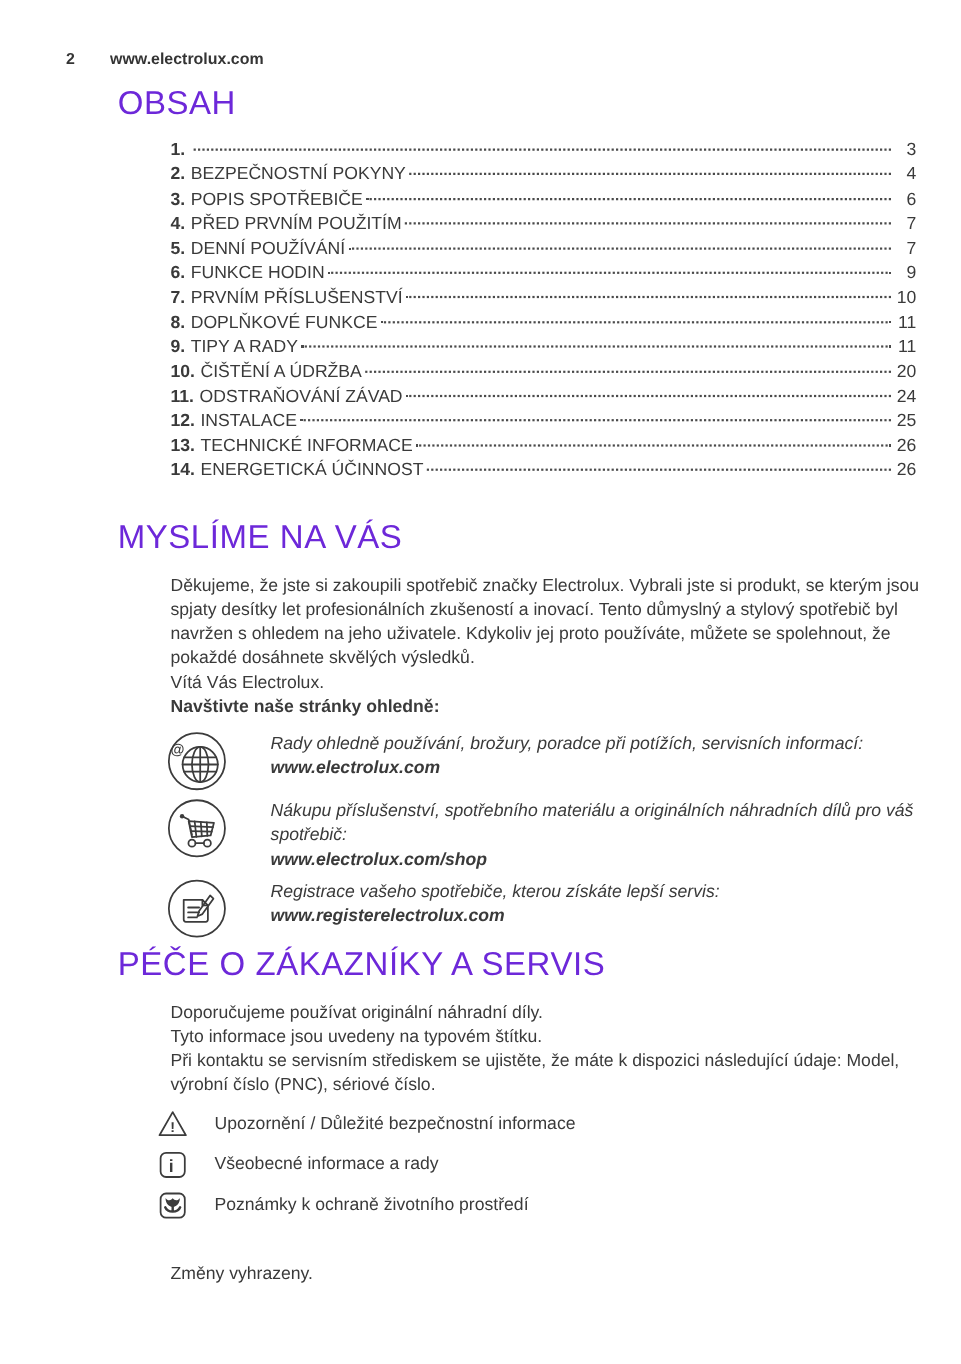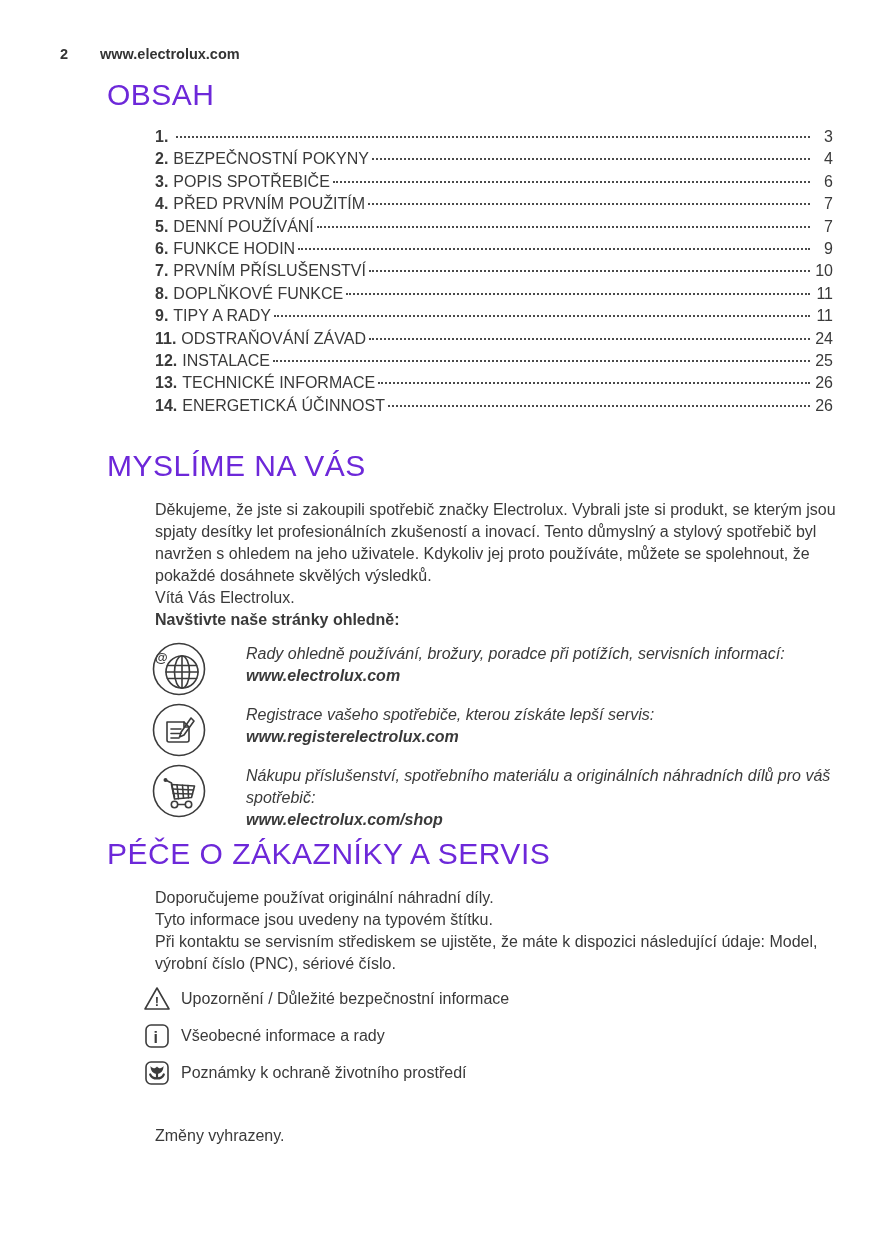--- a/index.html
+++ b/index.html
@@ -38,21 +38,21 @@
   
   .linkrows{margin:10px 0 0 151px;width:700px;}
   .link-row{display:flex;align-items:flex-start;margin-bottom:5px;}
   .link-icon{width:56px;height:56px;flex:0 0 56px;margin-right:39px;}
   .link-text{font-size:16px;line-height:22px;padding-top:2px;}
   .link-text p{margin:0;font-style:italic;}
   
   .legend{margin:10px 0 0 142px;}
   .legend-row{display:flex;align-items:center;margin-bottom:9px;}
   .legend-icon{width:30px;height:28px;flex:0 0 30px;margin-right:9px;}
-  .legend-text{font-size:16px;color:#3a3a3a;}
+  .legend-text{font-size:16px;color:#3a3a3a;margin-left:14px;}
   .footer-note{margin:40px 0 0 155px;font-size:16px;color:#3a3a3a;}
   svg{display:block;}
   .stroke-thin{fill:none;stroke:#3c3c3c;stroke-width:1.6;stroke-linecap:round;stroke-linejoin:round;}
   .fillglyph{fill:#3c3c3c;stroke:none;}
   .icontext{font-family:"Liberation Sans",sans-serif;fill:#3c3c3c;}
 </style>
 </head>
 <body>
 
 <div class="page">
@@ -110,20 +110,26 @@
         <span class="toc-num">8.</span>
         <span class="toc-title">DOPLŇKOVÉ FUNKCE</span>
         <span class="toc-leader"></span>
         <span class="toc-page">11</span>
       </div>
     <div class="toc-row">
         <span class="toc-num">9.</span>
         <span class="toc-title">TIPY A RADY</span>
         <span class="toc-leader"></span>
         <span class="toc-page">11</span>
+      </div>
+    <div class="toc-row">
+        <span class="toc-num">10.</span>
+        <span class="toc-title">ČIŠTĚNÍ A ÚDRŽBA</span>
+        <span class="toc-leader"></span>
+        <span class="toc-page">20</span>
       </div>
     <div class="toc-row">
         <span class="toc-num">11.</span>
         <span class="toc-title">ODSTRAŇOVÁNÍ ZÁVAD</span>
         <span class="toc-leader"></span>
         <span class="toc-page">24</span>
       </div>
     <div class="toc-row">
         <span class="toc-num">12.</span>
         <span class="toc-title">INSTALACE</span>
@@ -163,38 +169,20 @@
           <line class="stroke-thin" x1="31" y1="15" x2="31" y2="47"></line>
           <line class="stroke-thin" x1="16.5" y1="24.5" x2="45.5" y2="24.5"></line>
           <line class="stroke-thin" x1="15" y1="31" x2="47" y2="31"></line>
           <line class="stroke-thin" x1="16.5" y1="37.5" x2="45.5" y2="37.5"></line>
           <text class="icontext" x="4" y="21" font-size="13" font-weight="bold">@</text>
         </svg>
       </span>
       <span class="link-text">
         <p>Rady ohledně používání, brožury, poradce při potížích, servisních informací:</p>
         <p class="bold">www.electrolux.com</p>
-      </span>
-    </div>
-
-    <div class="link-row">
-      <span class="link-icon">
-        <svg width="56" height="56" viewBox="0 0 56 56">
-          <circle class="stroke-thin" cx="28" cy="28" r="25.5"></circle>
-          <path class="stroke-thin" d="M16,20 h17 l5,5 v13 a2,2 0 0 1 -2,2 h-18 a2,2 0 0 1 -2,-2 z"></path>
-          <path class="stroke-thin" d="M33,20 v5 h5"></path>
-          <line class="stroke-thin" x1="20" y1="27" x2="30" y2="27"></line>
-          <line class="stroke-thin" x1="20" y1="31.5" x2="30" y2="31.5"></line>
-          <line class="stroke-thin" x1="20" y1="36" x2="28" y2="36"></line>
-          <path class="stroke-thin" d="M40,16 l3,3 -10,14 -4.5,2 1.5,-4.8 z"></path>
-        </svg>
-      </span>
-      <span class="link-text">
-        <p>Registrace vašeho spotřebiče, kterou získáte lepší servis:</p>
-        <p class="bold">www.registerelectrolux.com</p>
       </span>
     </div>
 
     <div class="link-row">
       <span class="link-icon">
         <svg width="56" height="56" viewBox="0 0 56 56">
           <circle class="stroke-thin" cx="28" cy="28" r="25.5"></circle>
           <circle class="fillglyph" cx="14.5" cy="17" r="2"></circle>
           <path class="stroke-thin" d="M14.5,17 l6,3 3,14"></path>
           <path class="stroke-thin" d="M20.5,21.5 l23,1.5 -3,11.5 -17,1.5 z"></path>
@@ -207,20 +195,38 @@
           <circle class="stroke-thin" cx="37.5" cy="41.5" r="3.2"></circle>
           <line class="stroke-thin" x1="26.7" y1="41.5" x2="34.3" y2="41.5"></line>
         </svg>
       </span>
       <span class="link-text">
         <p>Nákupu příslušenství, spotřebního materiálu a originálních náhradních dílů pro váš spotřebič:</p>
         <p class="bold">www.electrolux.com/shop</p>
       </span>
     </div>
 
+    <div class="link-row">
+      <span class="link-icon">
+        <svg width="56" height="56" viewBox="0 0 56 56">
+          <circle class="stroke-thin" cx="28" cy="28" r="25.5"></circle>
+          <path class="stroke-thin" d="M16,20 h17 l5,5 v13 a2,2 0 0 1 -2,2 h-18 a2,2 0 0 1 -2,-2 z"></path>
+          <path class="stroke-thin" d="M33,20 v5 h5"></path>
+          <line class="stroke-thin" x1="20" y1="27" x2="30" y2="27"></line>
+          <line class="stroke-thin" x1="20" y1="31.5" x2="30" y2="31.5"></line>
+          <line class="stroke-thin" x1="20" y1="36" x2="28" y2="36"></line>
+          <path class="stroke-thin" d="M40,16 l3,3 -10,14 -4.5,2 1.5,-4.8 z"></path>
+        </svg>
+      </span>
+      <span class="link-text">
+        <p>Registrace vašeho spotřebiče, kterou získáte lepší servis:</p>
+        <p class="bold">www.registerelectrolux.com</p>
+      </span>
+    </div>
+
   </div>
 
   <div class="h1" style="margin-top:6px;">PÉČE O ZÁKAZNÍKY A SERVIS</div>
 
   <div class="bodyblock">
     <p>Doporučujeme používat originální náhradní díly.</p>
     <p>Tyto informace jsou uvedeny na typovém štítku.</p>
     <p>Při kontaktu se servisním střediskem se ujistěte, že máte k dispozici následující údaje: Model, výrobní číslo (PNC), sériové číslo.</p>
   </div>
 

